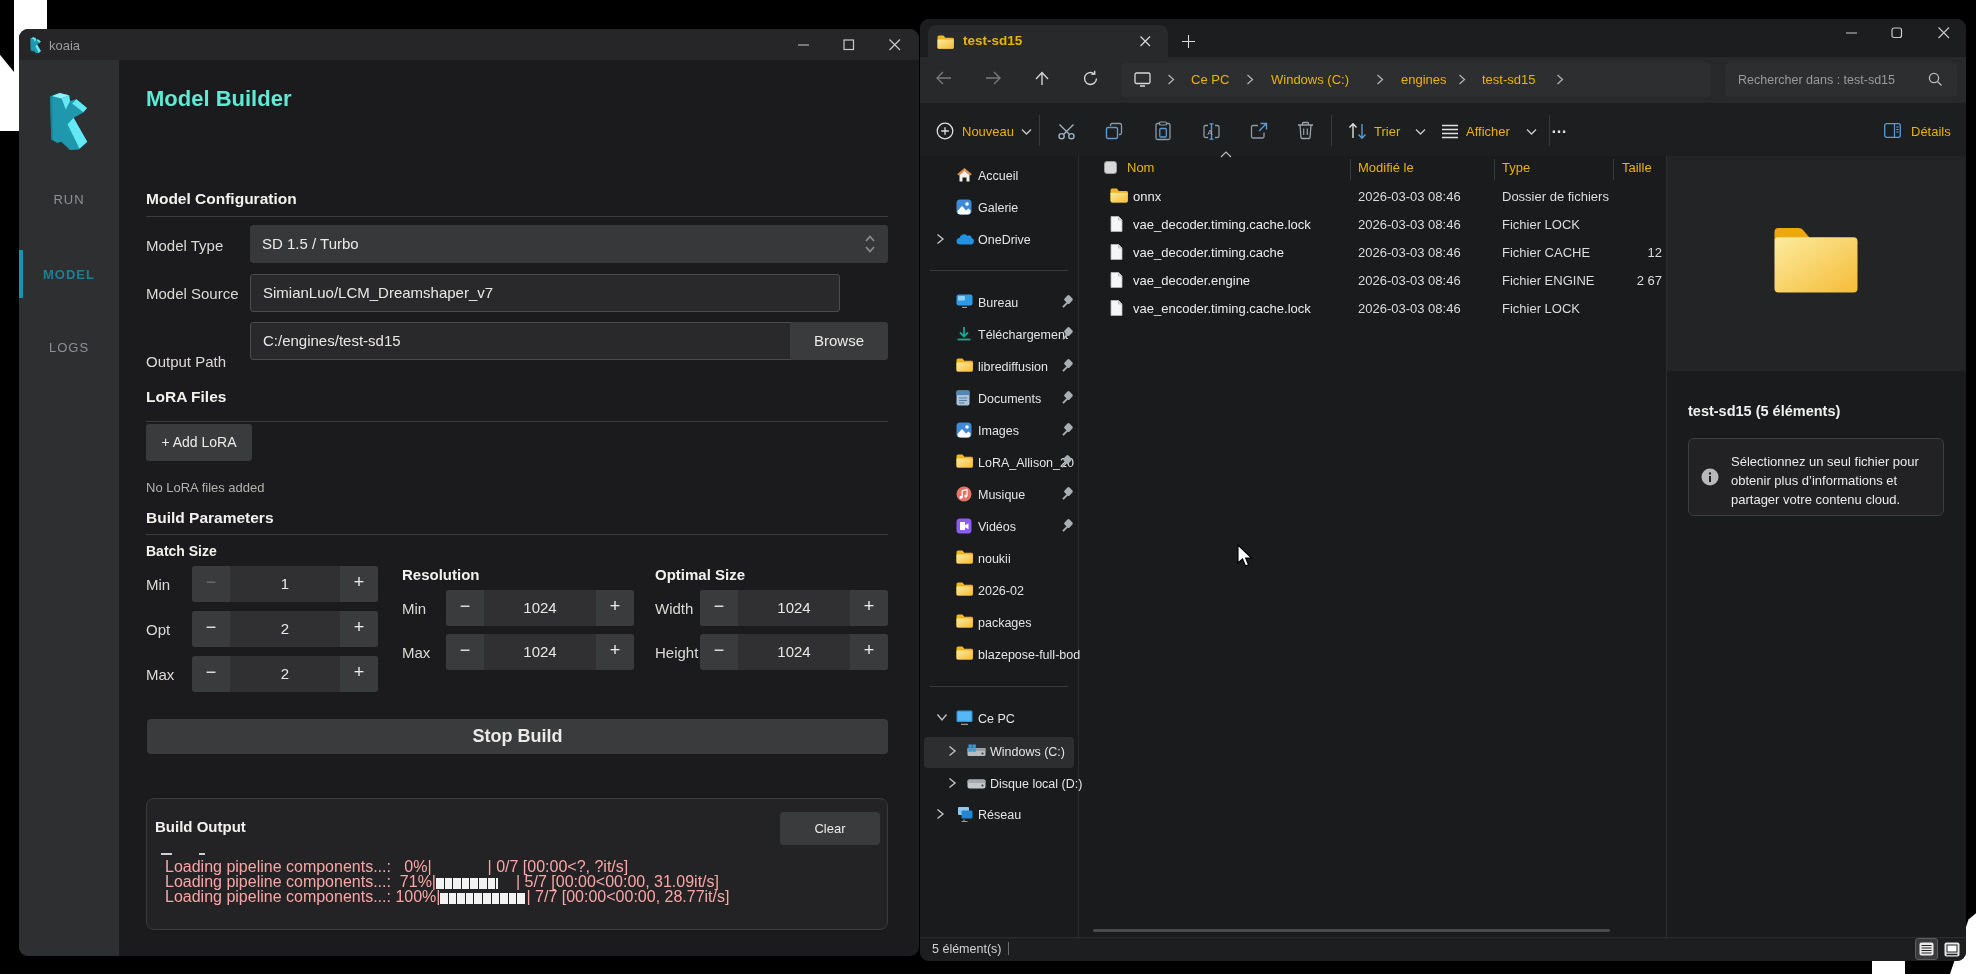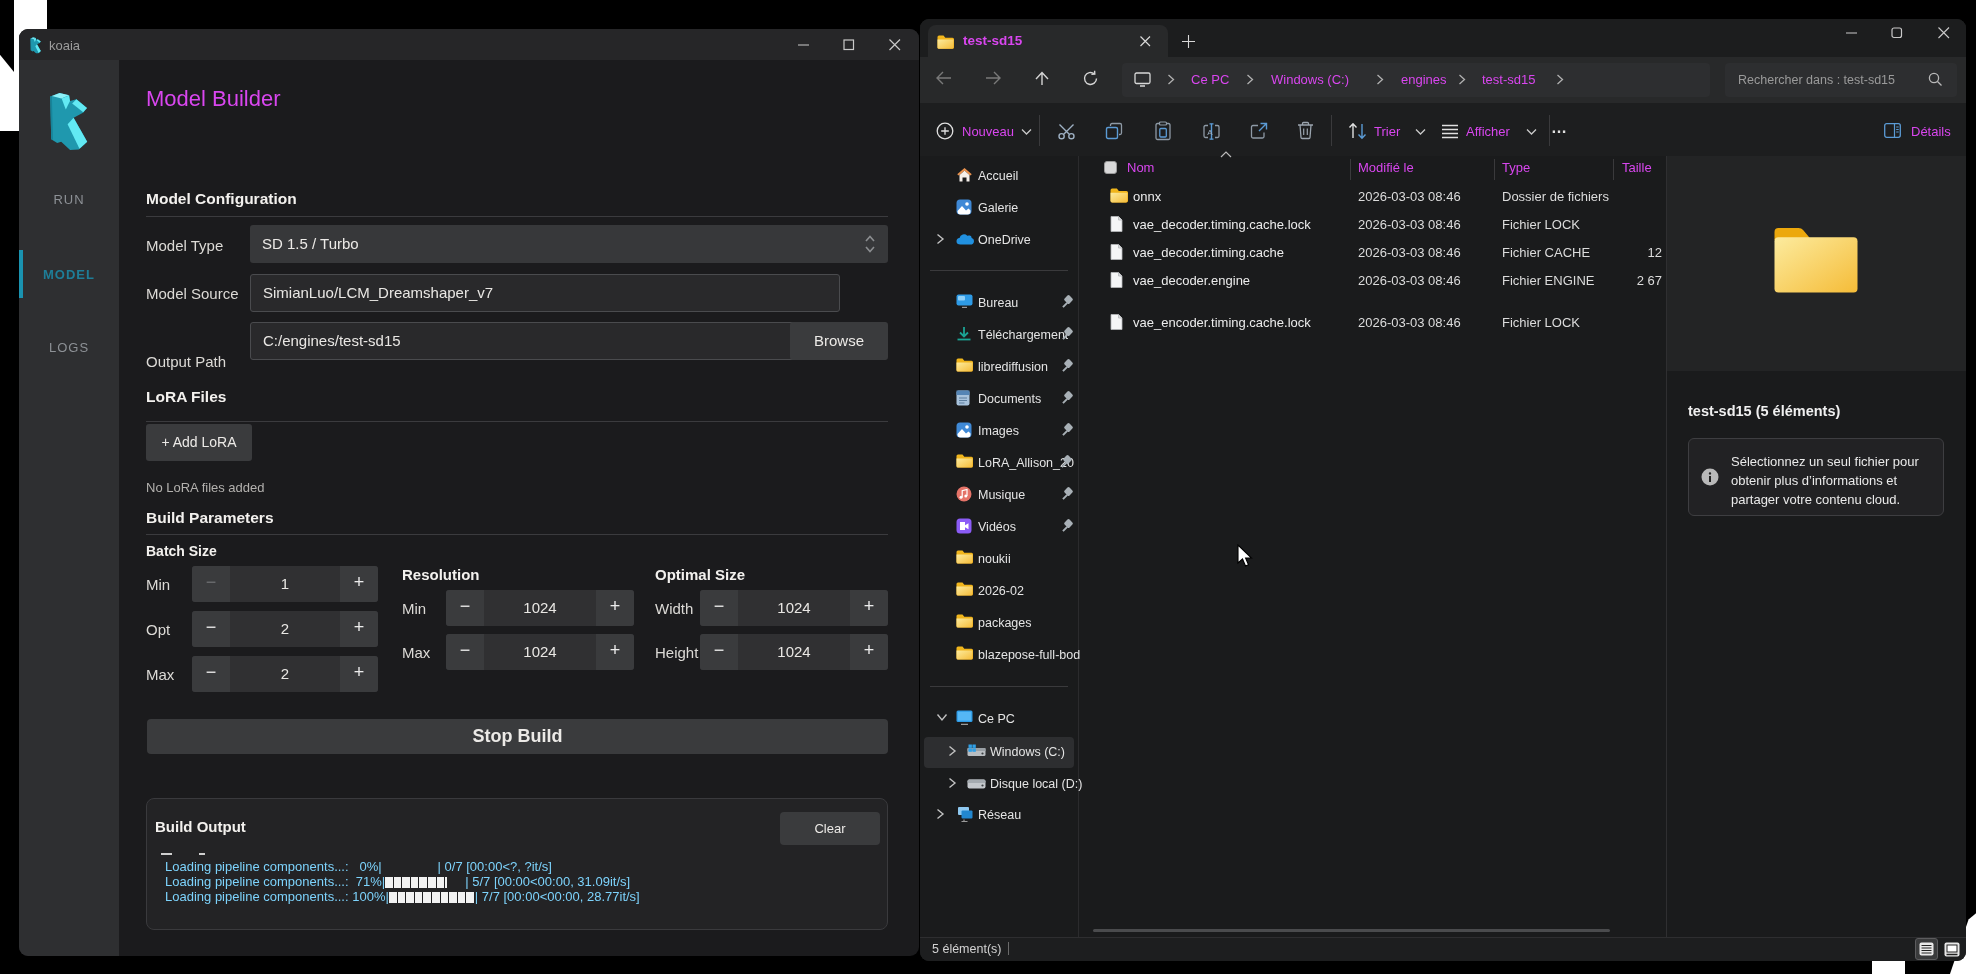--- a/index.html
+++ b/index.html
@@ -7,40 +7,40 @@
     font-family:"Liberation Sans",sans-serif; }
   .abs { position:absolute; }
   
   #k { position:absolute; left:19px; top:29px; width:900px; height:927px;
     background:#1b1b1d; border-radius:9px; overflow:hidden; }
   #k .titlebar { position:absolute; left:0; top:0; width:900px; height:31px; background:#262628; }
   #k .side { position:absolute; left:0; top:31px; width:100px; height:896px; background:#2e2f31; }
   .navit { position:absolute; width:100px; text-align:center; font-size:13px; letter-spacing:1px; color:#8d9196; }
   
   .lbl { position:absolute; font-size:15px; color:#dcdad6; }
-  .h1k { position:absolute; font-size:22px; font-weight:normal; color:#d946ef; }
+  .h1k { position:absolute; font-size:22px; font-weight:bold; color:#5eead4; }
   .h2k { position:absolute; font-size:15.5px; font-weight:bold; color:#f3f1ee; }
   .h3k { position:absolute; font-size:14px; font-weight:bold; color:#f3f1ee; }
   .hr { position:absolute; left:127px; width:742px; height:1px; background:#3b3b3e; }
   .inp { position:absolute; background:#29292b; border:1px solid #4a4b4e; border-radius:3px;
      color:#e9e7e4; font-size:15px; line-height:36px; padding-left:12px; height:38px; }
   .btn { position:absolute; background:#3a3b3d; border-radius:3px; color:#eceae7;
      font-size:14px; text-align:center; }
   
   .spin { position:absolute; width:186px; height:36px; border-radius:3px; overflow:hidden; background:#303032; }
   .spin .mi,.spin .pl { position:absolute; top:0; width:38px; height:36px; background:#3a3b3d;
      color:#ececec; font-size:18px; text-align:center; line-height:33px;}
   .spin .mi { left:0; }
   .spin .pl { right:0; }
   .spin .val { position:absolute; left:38px; right:38px; top:0; height:36px; text-align:center;
      line-height:36px; color:#e9e7e4; font-size:15px; }
   
   #e { position:absolute; left:920px; top:19px; width:1046px; height:942px;
     background:#202122; border-radius:9px; overflow:hidden; font-family:"Liberation Sans",sans-serif; }
-  .etxt { position:absolute; font-size:13px; color:#d946ef; white-space:nowrap; }
+  .etxt { position:absolute; font-size:13px; color:#eab308; white-space:nowrap; }
   .edim { position:absolute; font-size:13px; color:#9a9a9a; white-space:nowrap; }
   .vsep { position:absolute; width:1px; background:#3a3a3c; }
   .bar { display:inline-block; height:11px; vertical-align:-2px; }
   .bar.fill { background-image:repeating-linear-gradient(to right,#f2f2f2 0,#f2f2f2 7.6px,#1f1f21 7.6px,#1f1f21 8.6px); }
   .nav { position:absolute; left:0; width:158px; height:20px; }
   .nav .nic { position:absolute; left:36px; top:1px; }
   .nav span { position:absolute; left:58px; top:2.5px; font-size:12.5px; color:#e4e4e4; white-space:nowrap;
      max-width:106px; overflow:hidden; }
   .nav .chev { position:absolute; top:3px; }
   .pin { position:absolute; left:141px; top:2px; width:14px; height:14px; }
@@ -182,21 +182,21 @@
       <div class="pl">+</div>
     </div>
 
   <div class="btn" style="left:128px;top:690px;width:741px;height:35px;line-height:35px;font-weight:bold;font-size:18px;border-radius:4px;">Stop Build</div>
 
   <div class="abs" style="left:127px;top:769px;width:742px;height:132px;background:#232325;border:1px solid #3a3a3d;border-radius:8px;"></div>
   <div class="h3k" style="left:136px;top:789px;font-size:15px;">Build Output</div>
   <div class="btn" style="left:761px;top:783px;width:100px;height:33px;line-height:33px;font-size:13px;border-radius:4px;">Clear</div>
   <div class="abs" style="left:142px;top:824px;width:11px;height:2px;background:#cfcfcf;"></div>
   <div class="abs" style="left:180px;top:824px;width:6px;height:2px;background:#cfcfcf;"></div>
-  <div class="abs" id="logs" style="left:146px;top:830px;font-size:13px;line-height:15px;color:#7dd3fc;white-space:pre;">Loading pipeline components...:   0%|<span class="bar" style="width:56px;"></span>| 0/7 [00:00&lt;?, ?it/s]
+  <div class="abs" id="logs" style="left:146px;top:830px;font-size:16px;line-height:15px;color:#fca5a5;white-space:pre;">Loading pipeline components...:   0%|<span class="bar" style="width:56px;"></span>| 0/7 [00:00&lt;?, ?it/s]
 Loading pipeline components...:  71%|<span class="bar fill" style="width:62px;"></span><span class="bar" style="width:18px;"></span>| 5/7 [00:00&lt;00:00, 31.09it/s]
 Loading pipeline components...: 100%|<span class="bar fill" style="width:86px;"></span>| 7/7 [00:00&lt;00:00, 28.77it/s]</div>
 </div>
 
 <svg width="0" height="0" style="position:absolute;">
   <defs>
     <linearGradient id="fg" x1="0" y1="0" x2="1" y2="1">
       <stop offset="0" stop-color="#fceb9e"></stop>
         <stop offset="1" stop-color="#f5bc38"></stop>
     </linearGradient>
@@ -563,21 +563,21 @@
   <div class="frow" style="top:250px;">
       <i class="fic"><svg width="13" height="16" viewBox="0 0 13 16">
           <path d="M1 0.5 h7.5 L12 4 v11.5 H1 Z" fill="#f5f6f7" stroke="#b5b8ba" stroke-width="0.8"></path>
           <path d="M8.5 0.5 V4 H12" fill="#d9dcde" stroke="#b5b8ba" stroke-width="0.8"></path>
         </svg></i>
       <span class="fn">vae_decoder.engine</span>
       <span class="fd">2026-03-03 08:46</span>
       <span class="ft">Fichier ENGINE</span>
       <span class="fs">2 67</span>
     </div>
-  <div class="frow" style="top:292px;">
+  <div class="frow" style="top:278px;">
       <i class="fic"><svg width="13" height="16" viewBox="0 0 13 16">
           <path d="M1 0.5 h7.5 L12 4 v11.5 H1 Z" fill="#f5f6f7" stroke="#b5b8ba" stroke-width="0.8"></path>
           <path d="M8.5 0.5 V4 H12" fill="#d9dcde" stroke="#b5b8ba" stroke-width="0.8"></path>
         </svg></i>
       <span class="fn">vae_encoder.timing.cache.lock</span>
       <span class="fd">2026-03-03 08:46</span>
       <span class="ft">Fichier LOCK</span>
     </div>
 
   <div class="abs" style="left:747px;top:137px;width:299px;height:215px;background:#232425;"></div>

